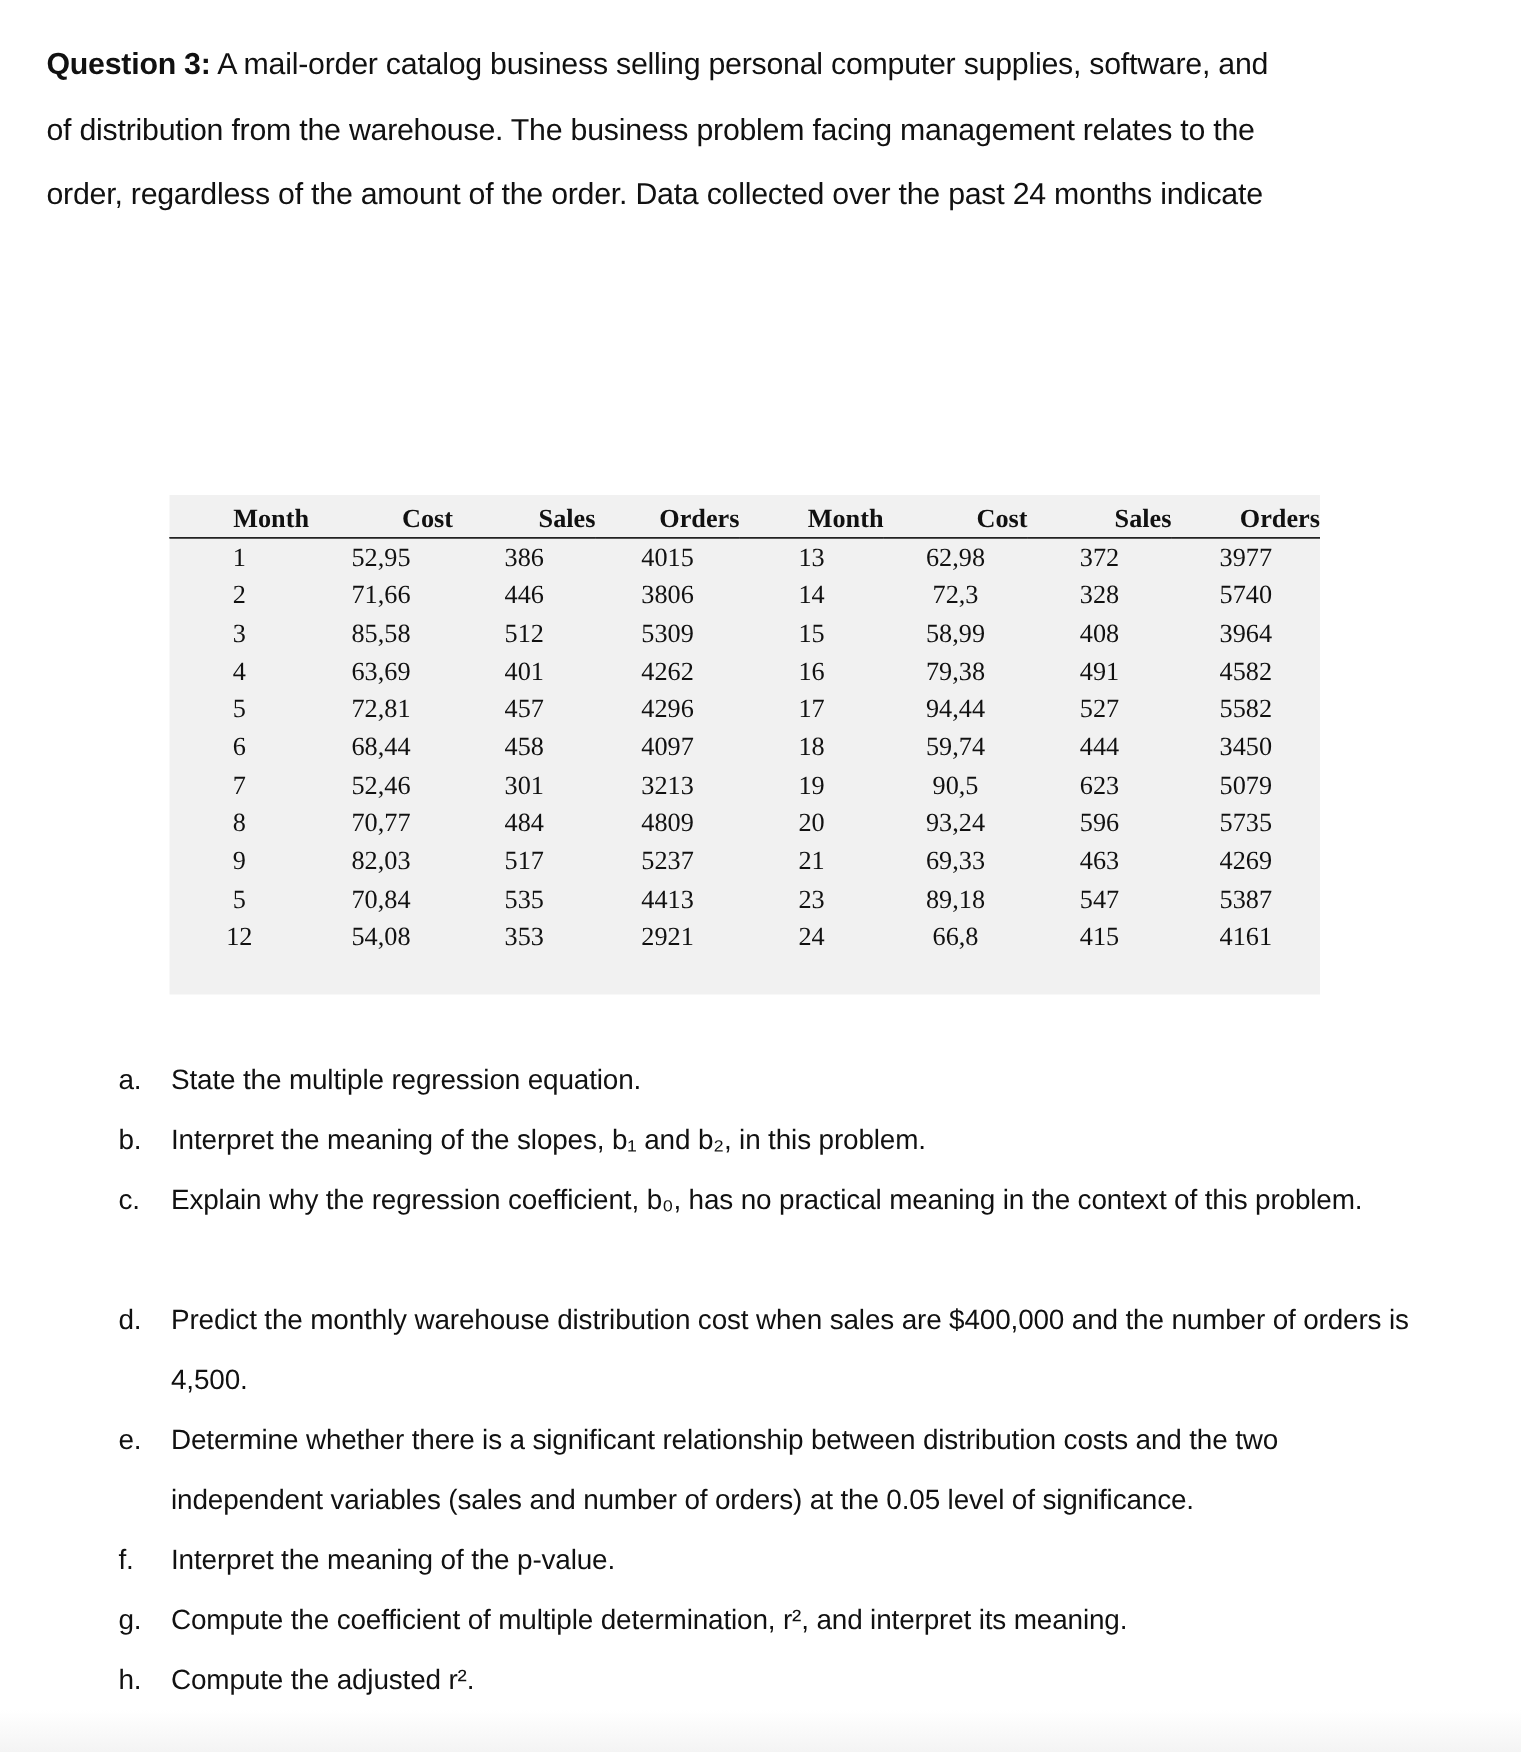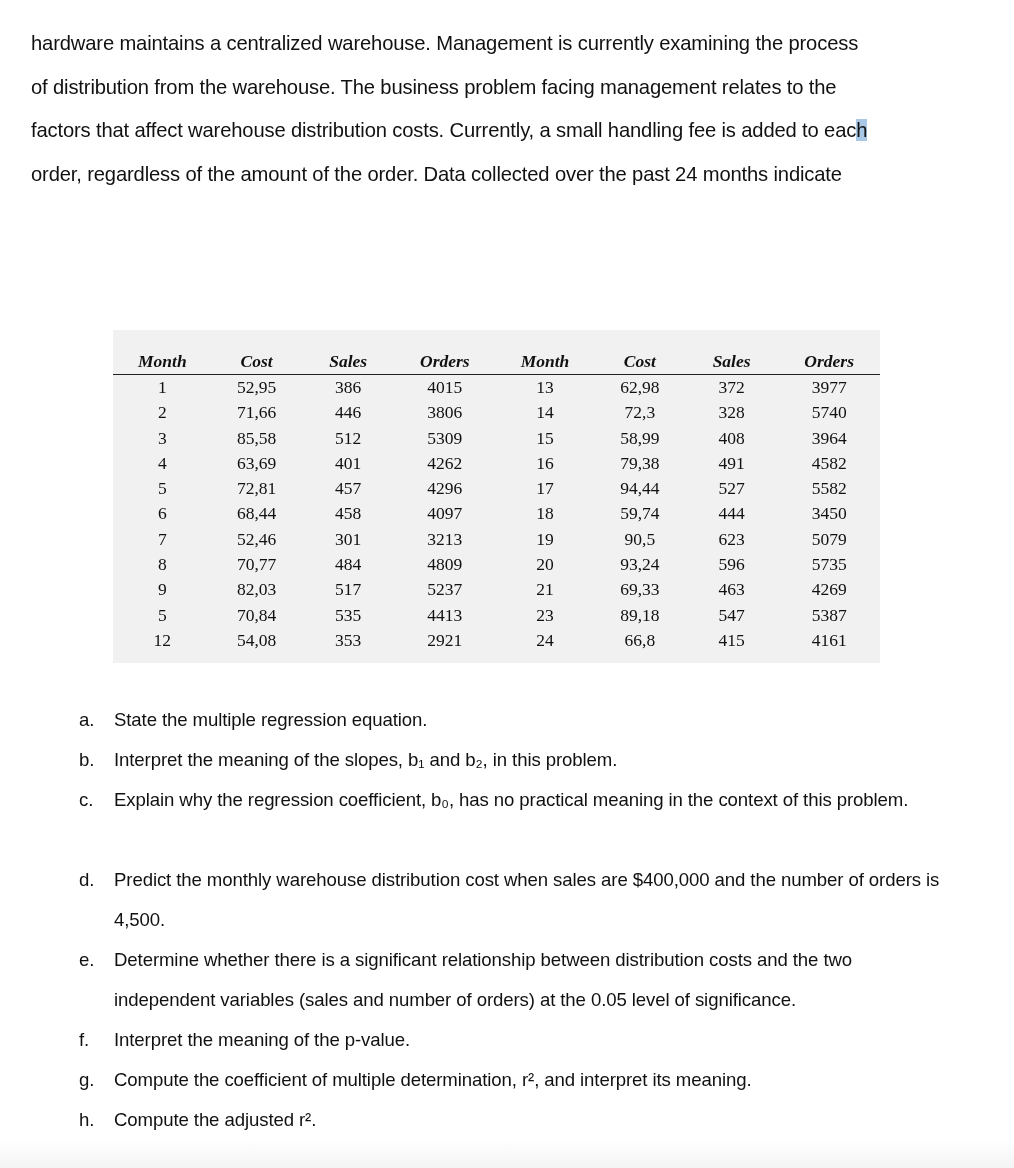--- a/index.html
+++ b/index.html
@@ -45,26 +45,25 @@
       font-family: "Liberation Serif", serif;
       font-size: 17.5px;
       color: #111;
       position: absolute;
       left: 0;
       top: 0;
     }
     table.data-table th {
       font-weight: bold;
       height: 26px;
-      padding: 16px;
-      text-align: center;
+      padding: 0;
+      text-align: right;
       border-bottom: 1.5px solid #222;
       vertical-align: bottom;
       padding-bottom: 2px;
-      font-style: italic;
     }
     table.data-table td {
       height: 25.3px;
       padding: 0;
       text-align: center;
       line-height: 25.3px;
     }
     .c-month { width: 93px; }
     .c-cost { width: 96px; }
     .c-sales { width: 95px; }
@@ -103,23 +102,22 @@
       top: 1140px;
       width: 1014px;
       height: 28px;
       background: linear-gradient(#ffffff, #f4f4f4);
     }
   </style>
 </head>
 <body>
 
 <div class="intro">
-  <span class="line">hardware maintains a centralized warehouse. Management is currently examining the process</span>
+  <span class="line"><b>Question 3:</b><span> A mail-order catalog business selling personal computer supplies, software, and</span></span>
   <span class="line">of distribution from the warehouse. The business problem facing management relates to the</span>
-  <span class="line"><span>factors that affect warehouse distribution costs. Currently, a small handling fee is added to eac</span><span class="sel-highlight">h</span></span>
   <span class="line">order, regardless of the amount of the order. Data collected over the past 24 months indicate</span>
 </div>
 
 <div class="data-table-wrap">
   <table class="data-table">
     <thead>
       <tr>
         <th class="c-month">Month</th>
         <th class="c-cost">Cost</th>
         <th class="c-sales">Sales</th>

